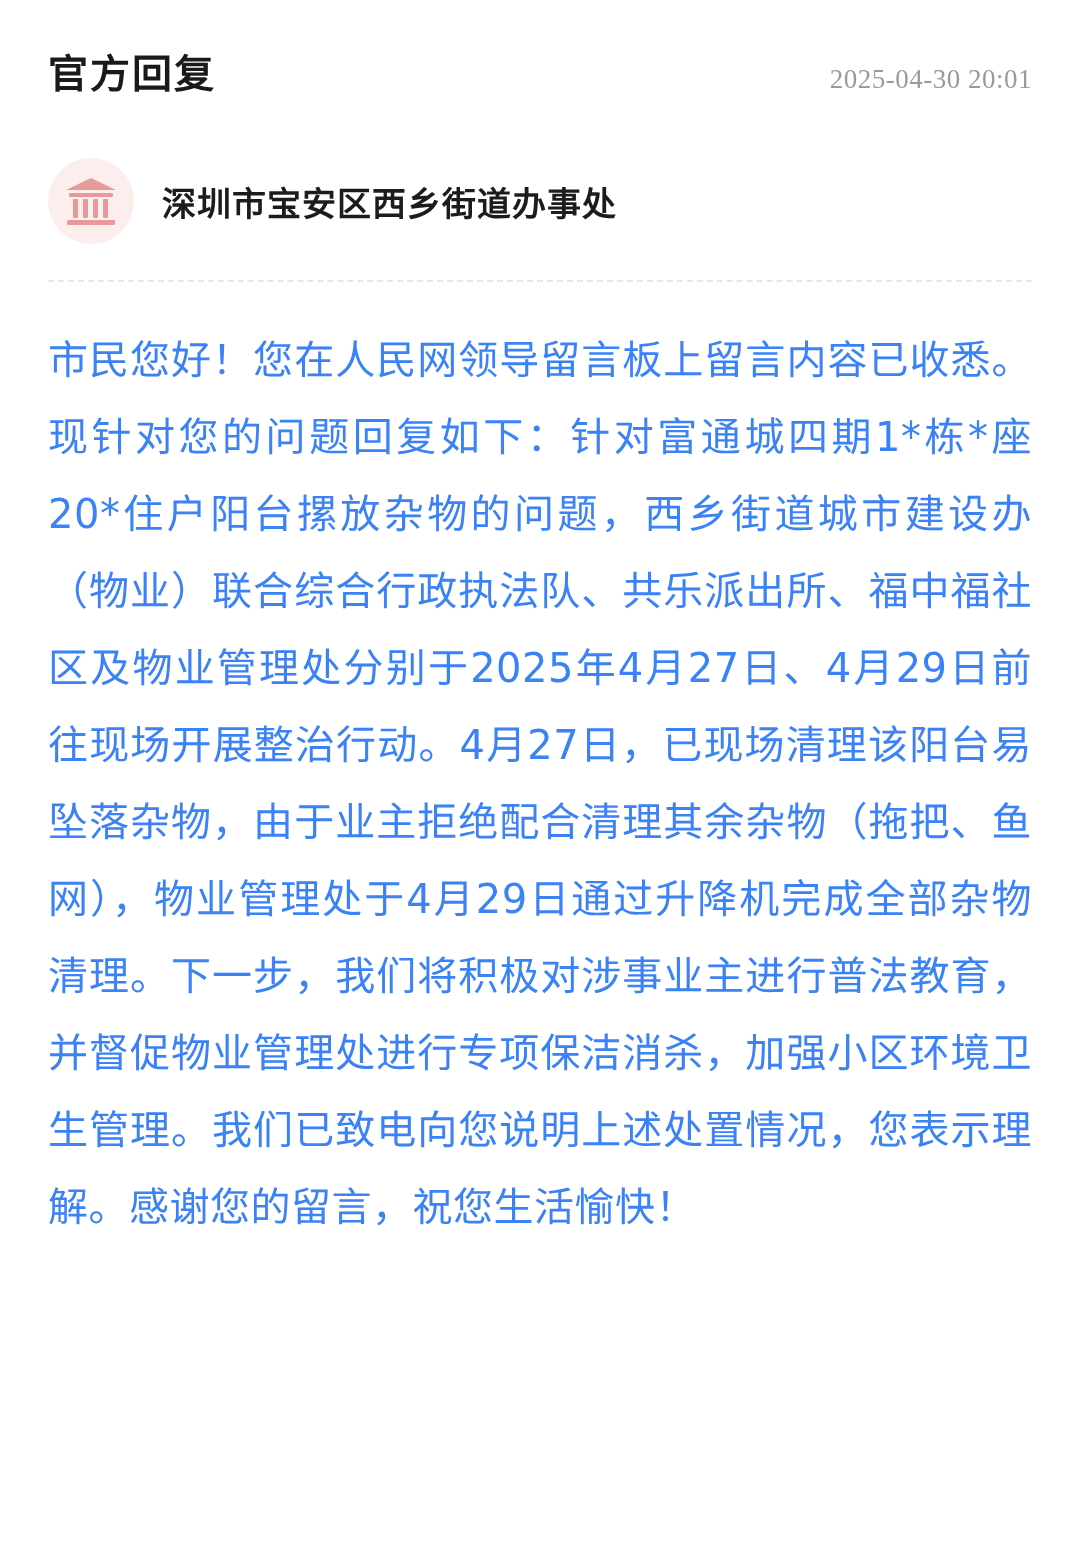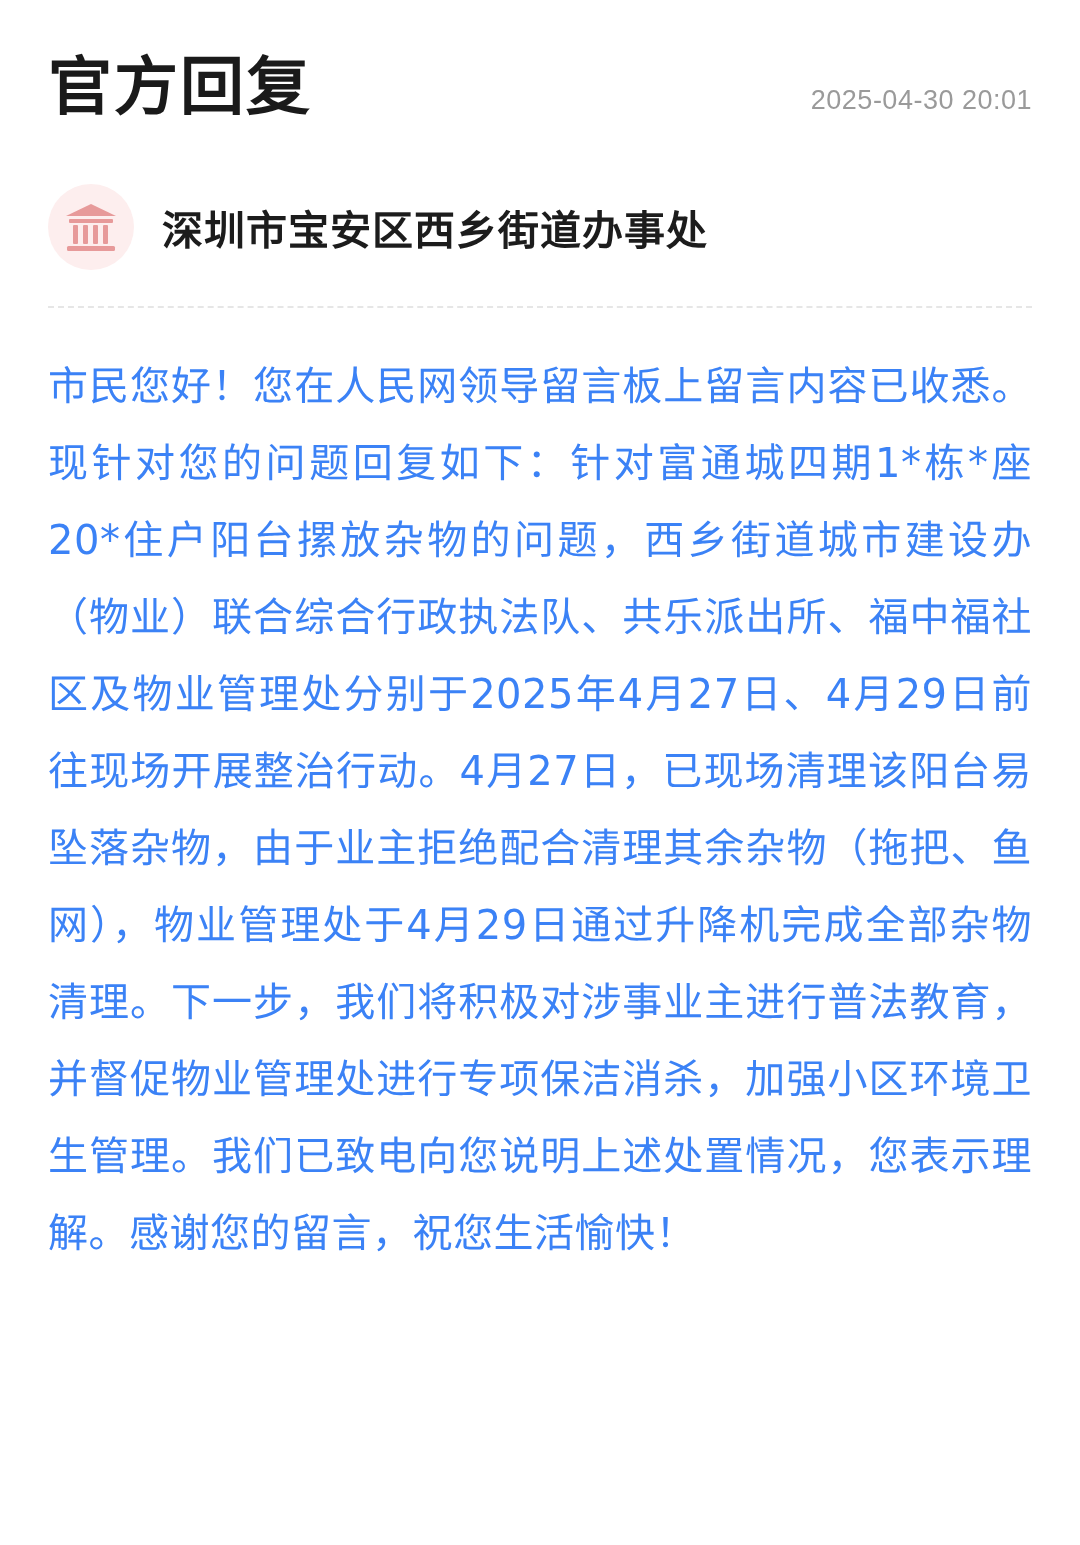--- a/index.html
+++ b/index.html
@@ -22,32 +22,32 @@
     background: #ffffff;
   }
   
   .header {
     display: flex;
     align-items: baseline;
     justify-content: space-between;
     padding-top: 52px;
   }
   .header-title {
-    font-size: 64px;
+    font-size: 40px;
     font-weight: bold;
     color: #1a1a1a;
     letter-spacing: 2px;
     line-height: 1.1;
     font-family: "DejaVu Sans", "Liberation Sans", sans-serif;
   }
   .header-time {
     font-size: 27px;
     color: #9a9a9a;
     letter-spacing: 0.5px;
-    font-family: Liberation Sans, sans-serif;
+    font-family: Liberation Serif, serif;
     white-space: nowrap;
   }
   
   .org-row {
     display: flex;
     align-items: center;
     margin-top: 62px;
     padding-bottom: 36px;
     border-bottom: 2px dashed #e6e6e6;
   }
@@ -59,21 +59,21 @@
     display: flex;
     align-items: center;
     justify-content: center;
     flex: 0 0 auto;
   }
   .org-avatar svg {
     display: block;
   }
   .org-name {
     margin-left: 28px;
-    font-size: 41px;
+    font-size: 34px;
     font-weight: bold;
     color: #1c1c1c;
     letter-spacing: 1px;
     font-family: "DejaVu Sans", "Liberation Sans", sans-serif;
   }
   
   .reply-body {
     margin-top: 40px;
     font-size: 40px;
     line-height: 77px;

